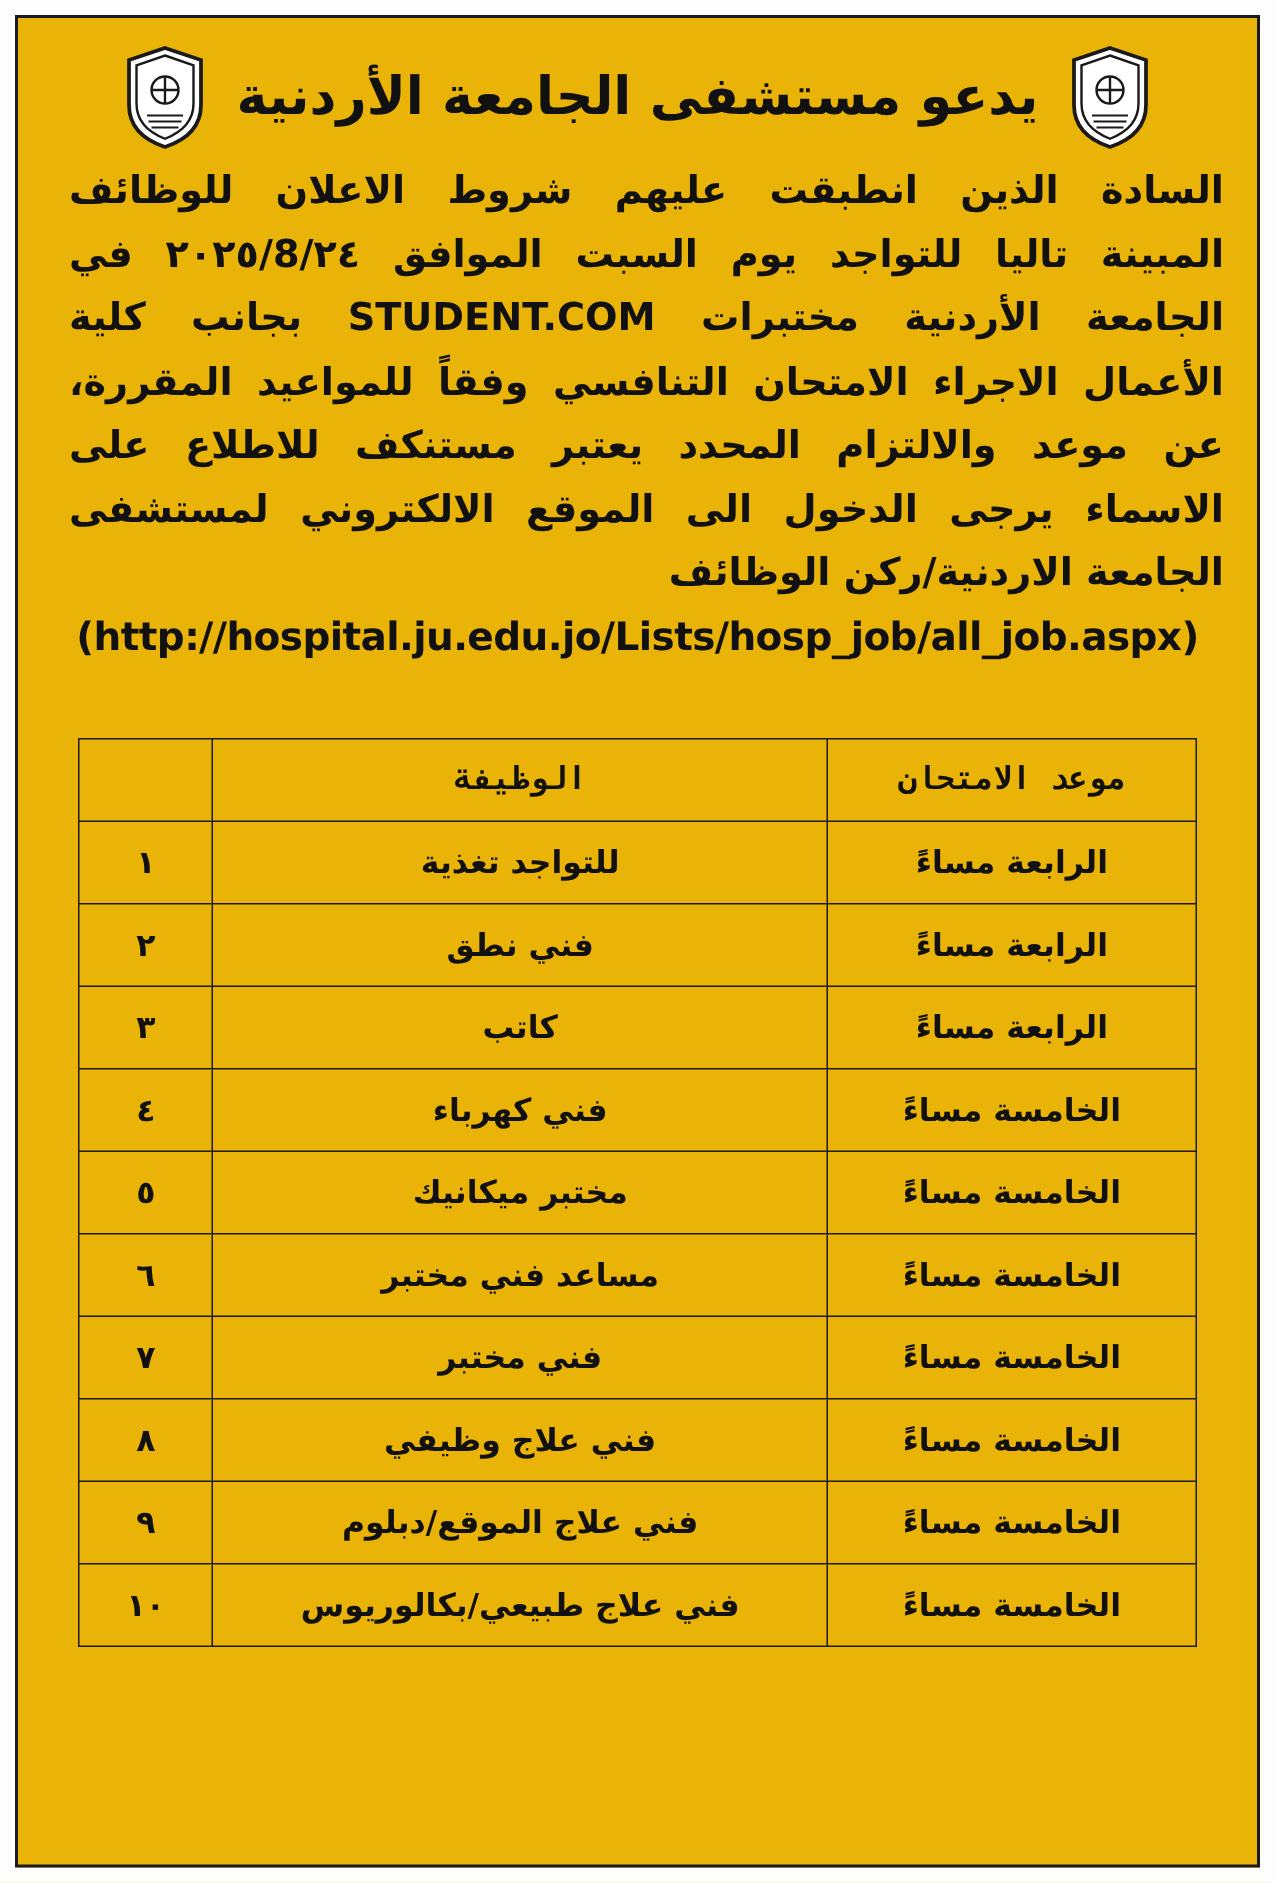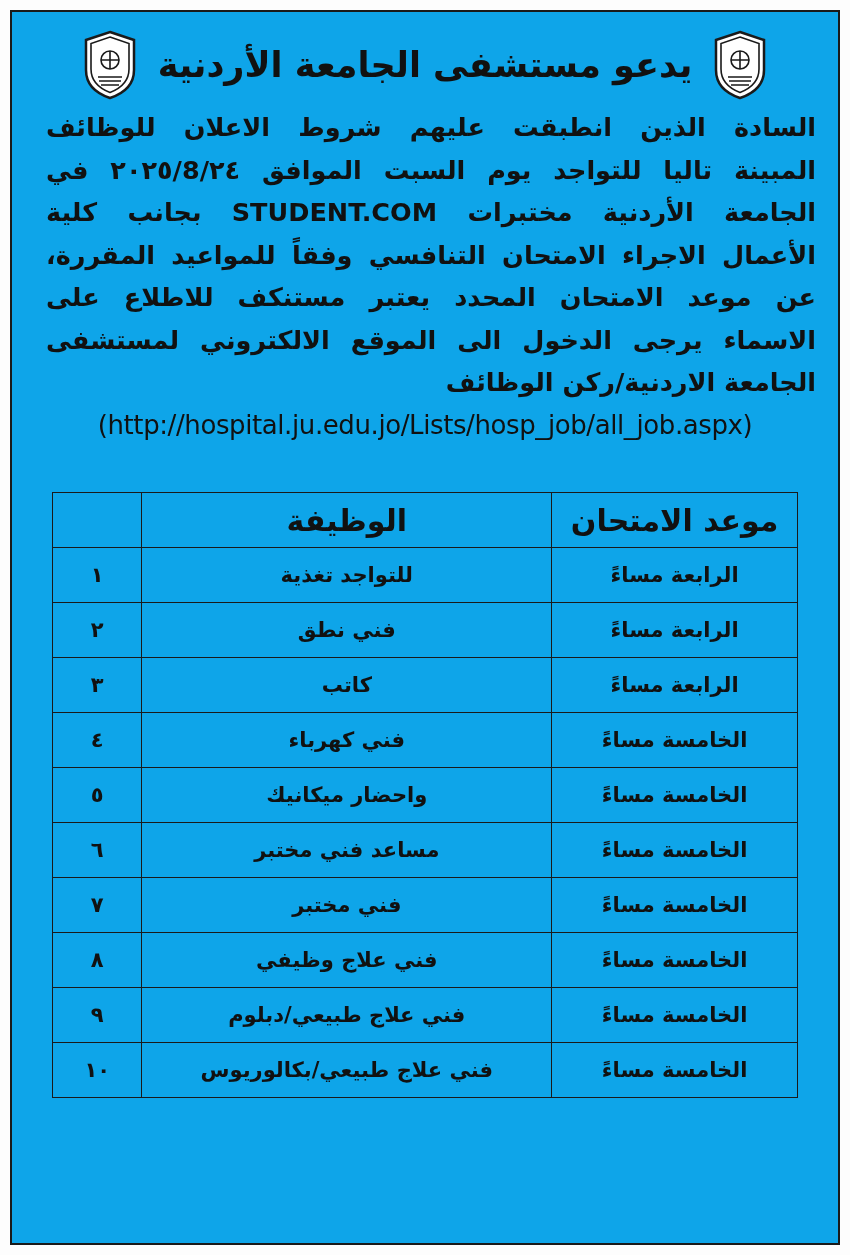--- a/index.html
+++ b/index.html
@@ -24,21 +24,21 @@
     background: #fdfdfd;
   }
 
   .frame {
     position: relative;
     width: 100%;
     height: 100%;
     box-sizing: border-box;
     border: 2px solid #1a1a1a;
     padding: 14px 18px 10px 18px;
-    background: #0ea5e9;
+    background: #eab308;
   }
 
   
   .header {
     display: flex;
     align-items: center;
     justify-content: center;
     gap: 20px;
     margin-top: 4px;
     margin-bottom: 6px;
@@ -70,21 +70,21 @@
     line-height: 1.67;
     padding: 0 4px;
     margin-top: 2px;
     margin-left: 12px;
   }
 
   .url-line {
     direction: ltr;
     text-align: center;
     font-size: 26px;
-    font-weight: normal;
+    font-weight: bold;
     margin-top: 6px;
     letter-spacing: -0.4px;
   }
 
   
   .table-wrap {
     margin-top: 52px;
     padding: 0 22px;
   }
 
@@ -101,21 +101,22 @@
     text-align: center;
     vertical-align: middle;
     font-size: 21px;
     font-weight: bold;
     height: 50px;
     padding: 2px 4px;
     white-space: nowrap;
   }
 
   table.jobs th {
-    font-size: 30px;
+    font-size: 21px;
+    font-family: Liberation Mono, monospace;
   }
 
   col.col-time { width: 33%; }
   col.col-job  { width: 55%; }
   col.col-num  { width: 12%; }
 
   td.num, th.num {
     font-size: 21px;
   }
 </style>
@@ -147,21 +148,21 @@
           <path d="M16 47 h24 M17 51 h22 M19 55 h18" stroke="#1a1a1a" stroke-width="1.4"></path>
         </svg>
       </span>
     </div>
 
     <div class="body-text">
       <div>السادة الذين انطبقت عليهم شروط الاعلان للوظائف</div>
       <div>المبينة تاليا للتواجد يوم السبت الموافق ٢٠٢٥/8/٢٤ في</div>
       <div>الجامعة الأردنية مختبرات STUDENT.COM بجانب كلية</div>
       <div>الأعمال الاجراء الامتحان التنافسي وفقاً للمواعيد المقررة،</div>
-      <div>عن موعد الامتحان المحدد يعتبر مستنكف للاطلاع على</div>
+      <div>عن موعد والالتزام المحدد يعتبر مستنكف للاطلاع على</div>
       <div>الاسماء يرجى الدخول الى الموقع الالكتروني لمستشفى</div>
       <div style="text-align-last:right;">الجامعة الاردنية/ركن الوظائف</div>
     </div>
 
     <div class="url-line">(http://hospital.ju.edu.jo/Lists/hosp_job/all_job.aspx)</div>
 
     <div class="table-wrap">
       <table class="jobs">
         <colgroup>
           <col class="col-time">
@@ -191,41 +192,41 @@
             <td>كاتب</td>
             <td class="num">٣</td>
           </tr>
           <tr>
             <td>الخامسة مساءً</td>
             <td>فني كهرباء</td>
             <td class="num">٤</td>
           </tr>
           <tr>
             <td>الخامسة مساءً</td>
-            <td>واحضار ميكانيك</td>
+            <td>مختبر ميكانيك</td>
             <td class="num">٥</td>
           </tr>
           <tr>
             <td>الخامسة مساءً</td>
             <td>مساعد فني مختبر</td>
             <td class="num">٦</td>
           </tr>
           <tr>
             <td>الخامسة مساءً</td>
             <td>فني مختبر</td>
             <td class="num">٧</td>
           </tr>
           <tr>
             <td>الخامسة مساءً</td>
             <td>فني علاج وظيفي</td>
             <td class="num">٨</td>
           </tr>
           <tr>
             <td>الخامسة مساءً</td>
-            <td>فني علاج طبيعي/دبلوم</td>
+            <td>فني علاج الموقع/دبلوم</td>
             <td class="num">٩</td>
           </tr>
           <tr>
             <td>الخامسة مساءً</td>
             <td>فني علاج طبيعي/بكالوريوس</td>
             <td class="num">١٠</td>
           </tr>
         </tbody>
       </table>
     </div>

